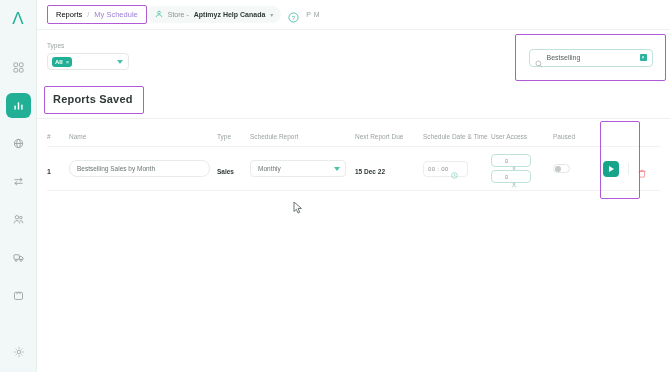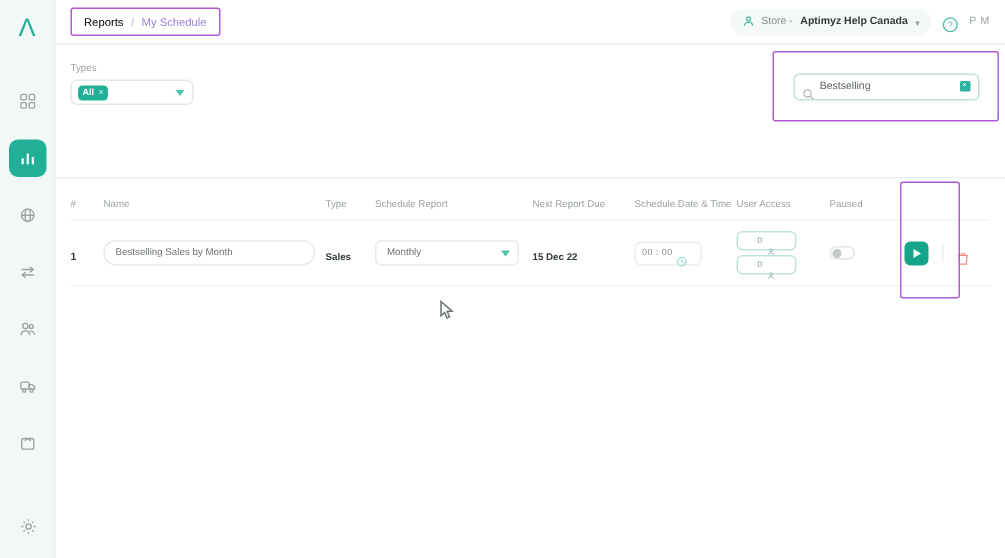--- a/index.html
+++ b/index.html
@@ -47,21 +47,21 @@
     position: absolute; bottom: 10px; left: 0; width: 37px;
     display: flex; align-items: center; justify-content: center;
   }
 
   
   .main { flex: 1; height: 372px; position: relative; background: #ffffff; }
 
   
   .topbar {
     height: 30px;
-    display: flex; align-items: center; justify-content: space-between;
+    display: flex; align-items: center; justify-content: flex-start;
     padding: 0 6px 0 10px;
     border-bottom: 1px solid #eef1f0;
   }
   .breadcrumb {
     display: flex; align-items: center; gap: 5px;
     font-size: 7.5px;
     padding: 4px 8px;
     border: 1.5px solid #b15ad6;
     border-radius: 2px;
   }
@@ -384,20 +384,23 @@
                 <circle cx="4.2" cy="4.2" r="3" fill="none" stroke="#a7b0ae" stroke-width="1"></circle>
                 <line x1="6.4" y1="6.4" x2="9" y2="9" stroke="#a7b0ae" stroke-width="1"></line>
               </svg>
           </span>
           <span class="search-val">Bestselling</span>
           <span class="search-clear">×</span>
         </div>
       </div>
     </div>
 
+    <div class="section-title-box">
+      <div class="section-title">Reports Saved</div>
+    </div>
 
     <div class="divider"></div>
 
     <div class="table">
 
       <div class="thead">
         <div class="c-idx">#</div>
         <div class="c-name">Name</div>
         <div class="c-type">Type</div>
         <div class="c-sched">Schedule Report</div>

